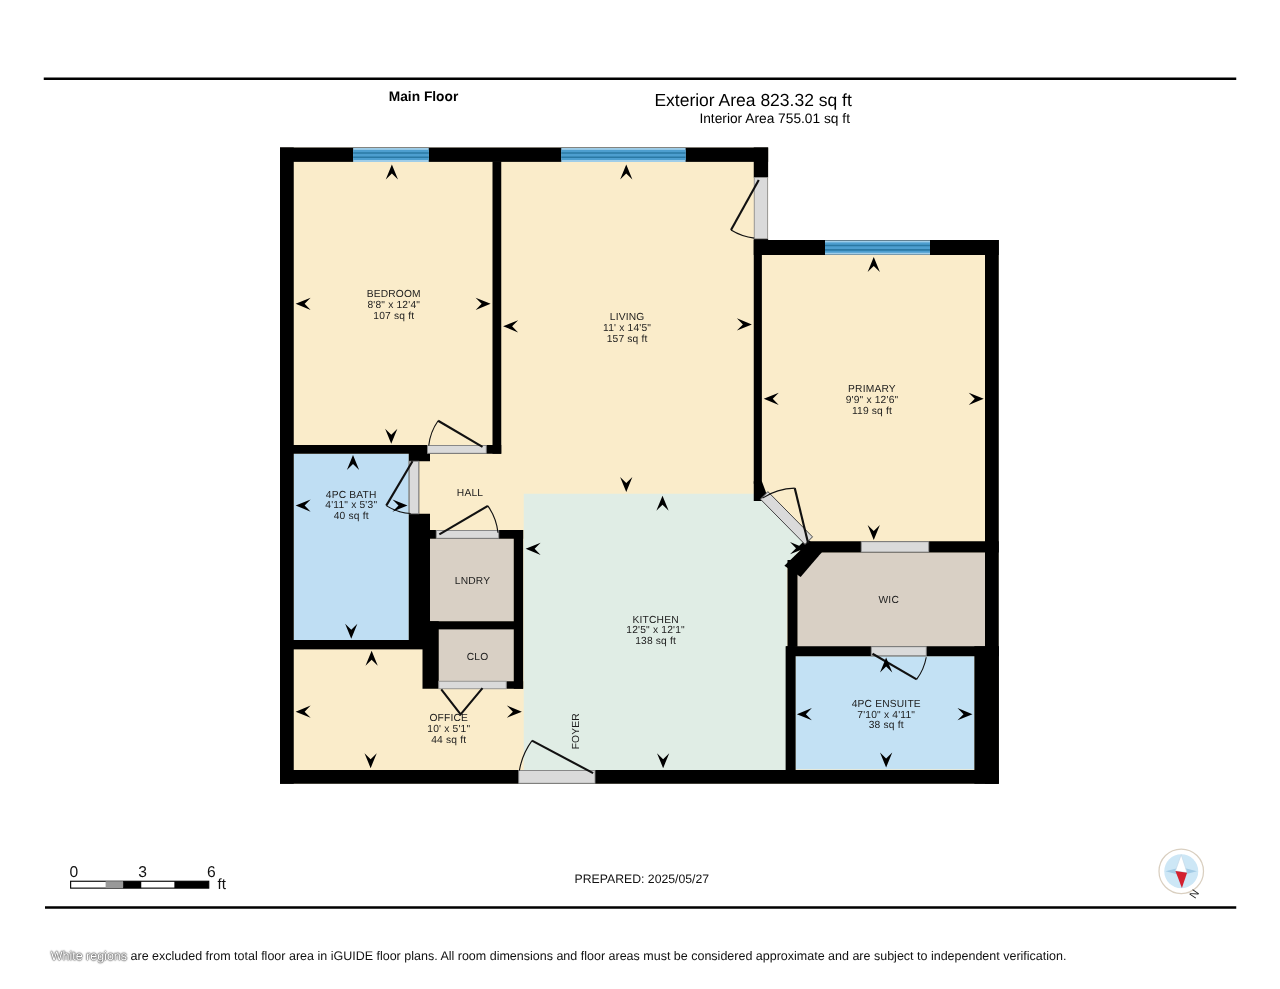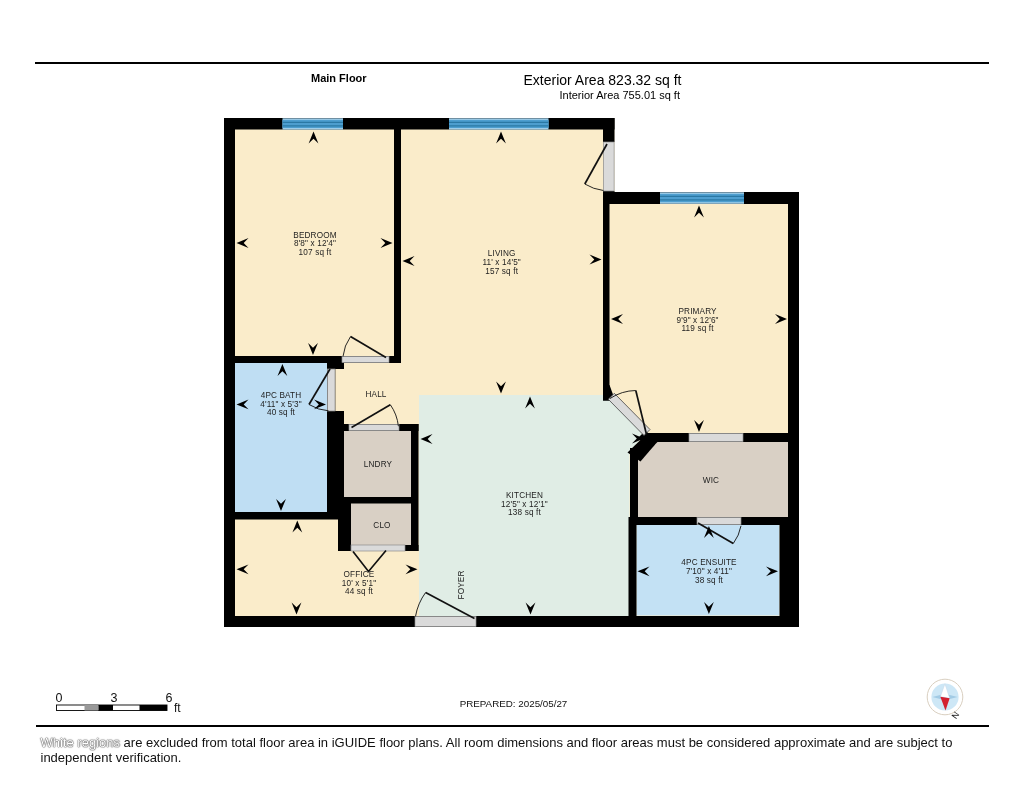--- a/index.html
+++ b/index.html
@@ -274,14 +274,14 @@
 <polygon points="948.3,710 949.8,697.2 940.4,697.7" fill="#d3202f"></polygon>
 </g>
 <text x="951" y="722" transform="rotate(-55 951 716)" font-family="Liberation Sans, sans-serif" font-size="8.8" fill="#222">N</text>
 </g>
 </svg>
 
 <div class="abs" style="left:0;top:698px;width:1027px;text-align:center;font-size:9.8px;color:#111;">PREPARED: 2025/05/27</div>
 
 <div class="abs" style="left:36px;top:725.2px;width:953px;height:2.2px;background:#000;"></div>
 
-<div class="abs" style="left:40.5px;top:735px;font-size:13px;color:#111;"><span style="color:#fff;text-shadow:0 0 1px #555, 0 0 1px #555, 0 0 1.5px #333;">White regions</span> are excluded from total floor area in iGUIDE floor plans. All room dimensions and floor areas must be considered approximate and are subject to independent verification.</div>
+<div class="abs" style="left:40.5px;top:760px;font-size:10px;color:#111;"><span style="color:#fff;text-shadow:0 0 1px #555, 0 0 1px #555, 0 0 1.5px #333;">White regions</span> are excluded from total floor area in iGUIDE floor plans. All room dimensions and floor areas must be considered approximate and are subject to independent verification.</div>
 </div>
 
 </body></html>

